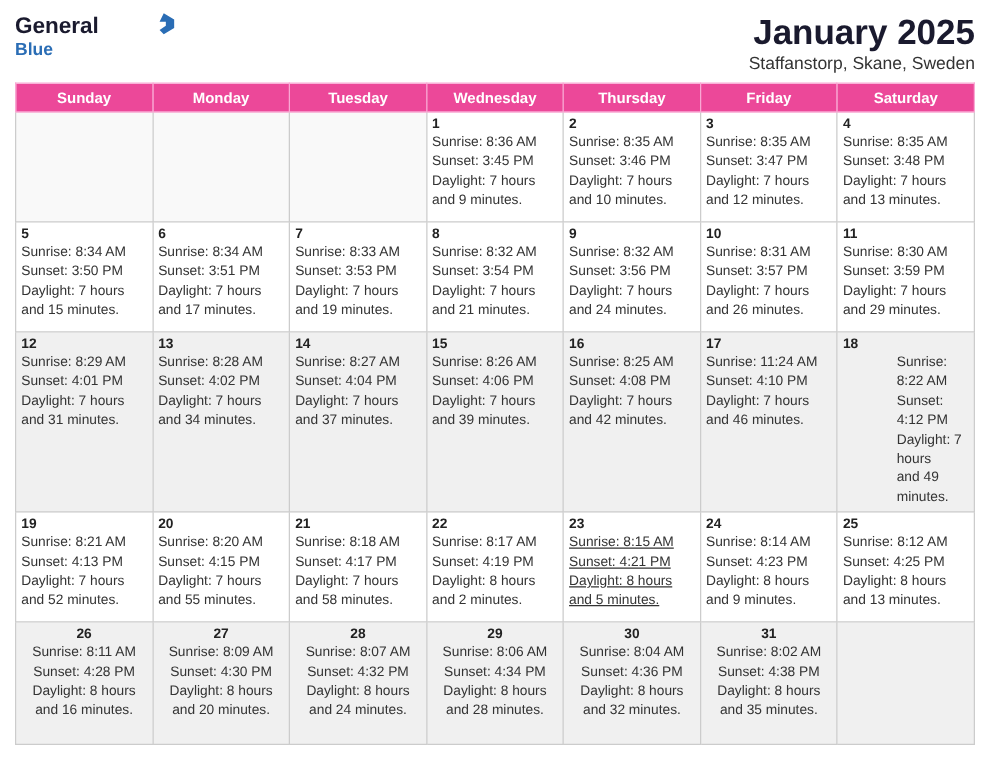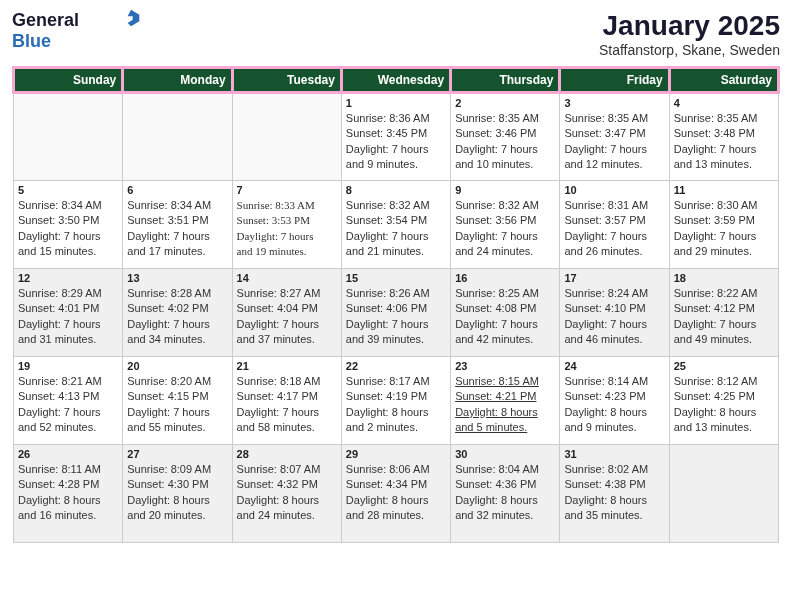--- a/index.html
+++ b/index.html
@@ -21,29 +21,30 @@
       justify-content: space-between;
       margin-bottom: 8px;
     }
     .logo {
       display: flex;
       flex-direction: column;
       align-items: flex-start;
     }
     .logo-text {
       display: flex;
+      align-items: center;
       gap: 40px;
     }
     .logo-general {
       font-size: 18px;
       font-weight: bold;
       color: #1a1a2e;
     }
     .logo-blue {
-      font-size: 18px;
+      font-size: 14px;
       font-weight: bold;
       color: #2a6db5;
     }
     .logo-icon {
       width: 20px;
       height: 20px;
       margin-left: 2px;
       position: relative;
       top: -2px;
     }
@@ -59,41 +60,42 @@
     .subtitle {
       font-size: 14px;
       color: #333;
     }
     .calendar {
       width: 100%;
       border-collapse: collapse;
       table-layout: fixed;
     }
     .calendar th {
-      background-color: #14532d;
+      background-color: #ec4899;
       color: #fff;
-      text-align: right;
+      text-align: center;
       padding: 4px 5px;
       font-size: 12px;
-      border: 3px solid #f9a8d4;
+      border: 1px solid #f9a8d4;
     }
     .calendar td {
       border: 1px solid #ccc;
       vertical-align: top;
       padding: 3px 4px;
       font-size: 9.5px;
       color: #222;
       height: 88px;
       background: #fff;
     }
     .calendar td.empty {
       background: #f9f9f9;
     }
     .calendar td.last-row {
       height: 98px;
+      text-align: center;
     }
     .day-number {
       font-size: 11px;
       font-weight: bold;
       color: #222;
       display: block;
       margin-bottom: 2px;
     }
     .day-info {
       font-size: 11px;
@@ -182,21 +184,21 @@
           </td>
           <td>
             <span class="day-number">6</span>
             <div class="day-info" style="white-space: pre-line;">Sunrise: 8:34 AM
 Sunset: 3:51 PM
 Daylight: 7 hours
 and 17 minutes.</div>
           </td>
           <td>
             <span class="day-number">7</span>
-            <div class="day-info" style="white-space: pre-line; font-family: Liberation Serif, serif;">Sunrise: 8:33 AM
+            <div class="day-info" style="white-space: pre-line;">Sunrise: 8:33 AM
 Sunset: 3:53 PM
 Daylight: 7 hours
 and 19 minutes.</div>
           </td>
           <td>
             <span class="day-number">8</span>
             <div class="day-info" style="white-space: pre-line;">Sunrise: 8:32 AM
 Sunset: 3:54 PM
 Daylight: 7 hours
 and 21 minutes.</div>
@@ -254,28 +256,28 @@
           </td>
           <td class="shaded">
             <span class="day-number">16</span>
             <div class="day-info" style="white-space: pre-line;">Sunrise: 8:25 AM
 Sunset: 4:08 PM
 Daylight: 7 hours
 and 42 minutes.</div>
           </td>
           <td class="shaded">
             <span class="day-number">17</span>
-            <div class="day-info" style="white-space: pre-line;">Sunrise: 8:24 AM
+            <div class="day-info" style="white-space: pre-line;">Sunrise: 11:24 AM
 Sunset: 4:10 PM
 Daylight: 7 hours
 and 46 minutes.</div>
           </td>
           <td class="shaded">
             <span class="day-number">18</span>
-            <div class="day-info" style="white-space: pre-line;">Sunrise: 8:22 AM
+            <div class="day-info" style="white-space: pre-line; margin-left: 43px;">Sunrise: 8:22 AM
 Sunset: 4:12 PM
 Daylight: 7 hours
 and 49 minutes.</div>
           </td>
         </tr>
         <tr>
           <td>
             <span class="day-number">19</span>
             <div class="day-info" style="white-space: pre-line;">Sunrise: 8:21 AM
 Sunset: 4:13 PM

